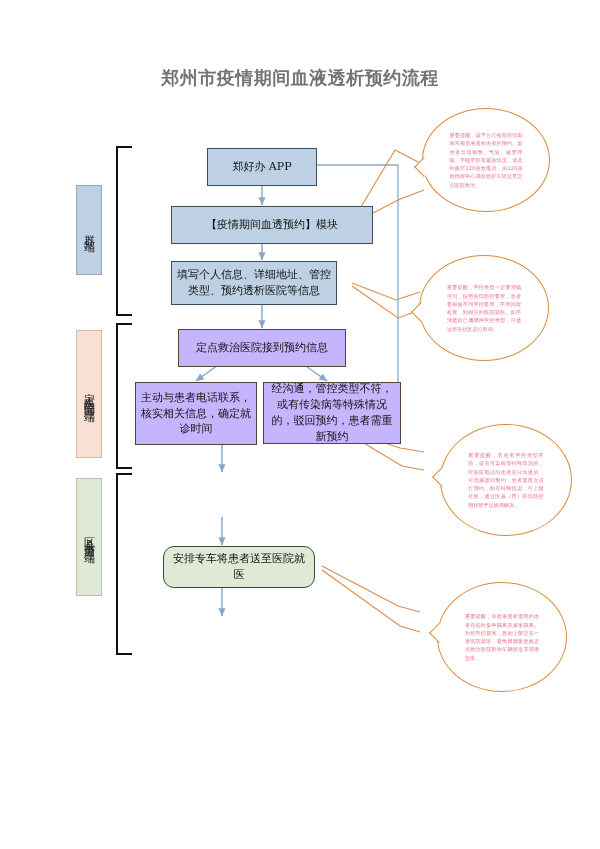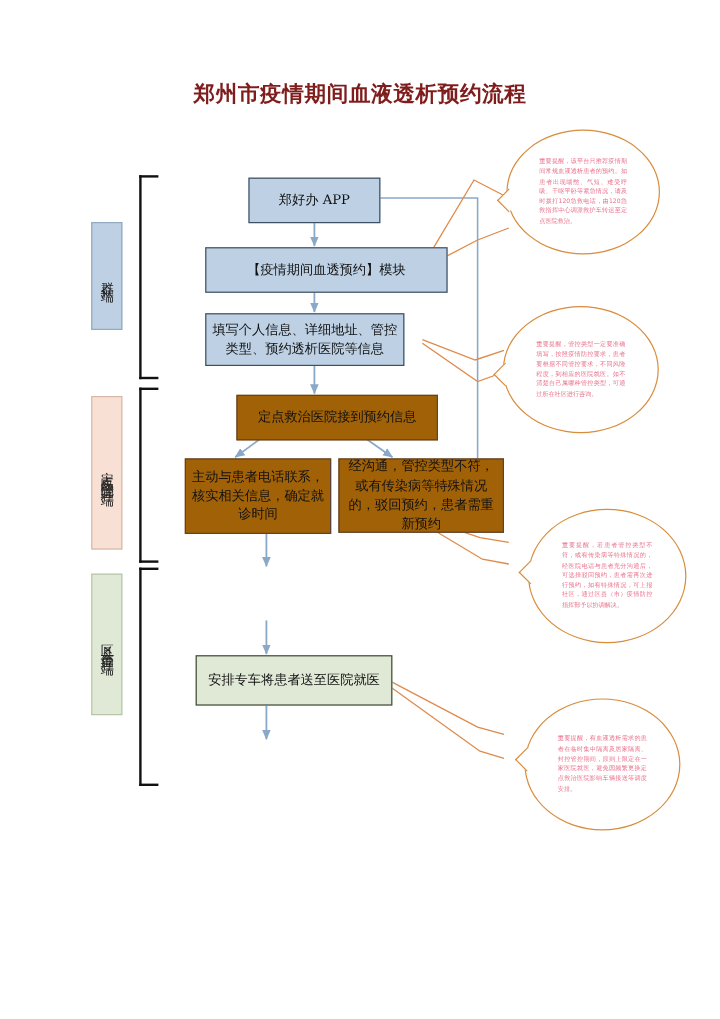--- a/index.html
+++ b/index.html
@@ -25,41 +25,41 @@
   
   .title {
     position: absolute;
     left: 0;
     top: 66px;
     width: 600px;
     text-align: center;
     font-family: "DejaVu Serif", "Liberation Serif", serif;
     font-size: 18px;
     font-weight: bold;
-    color: #7f1d1d;
+    color: #737373;
     letter-spacing: 0.5px;
   }
 
   
   .node {
     position: absolute;
     box-sizing: border-box;
     border: 1.6px solid #3f3f3f;
     display: flex;
     align-items: center;
     justify-content: center;
     text-align: center;
     font-family: "DejaVu Serif", "Liberation Serif", serif;
     font-size: 11px;
     line-height: 1.45;
     color: #111111;
     padding: 18px 5px;
   }
   .node.blue   { background: #bdd0e4; border-color: #3d4f63; }
-  .node.peach  { background: #a16207; border-color: #5a4236; margin-left: 19px; }
+  .node.peach  { background: #c4b5fd; border-color: #5a4236; }
   .node.green  { background: #dfe9d6; border-color: #3c4a33; }
 
   
   .lane {
     position: absolute;
     box-sizing: border-box;
     border: 1px solid #9aa7b4;
     display: flex;
     align-items: center;
     justify-content: center;
@@ -177,21 +177,21 @@
 
   <div class="node blue" style="left:171px; top:261px; width:166px; height:44px;">填写个人信息、详细地址、管控类型、预约透析医院等信息</div>
 
   <div class="node peach" style="left:178px; top:329px; width:168px; height:33px;">定点救治医院接到预约信息</div>
 
   <div class="node peach" style="left:135px; top:382px; width:122px; height:63px;">主动与患者电话联系，核实相关信息，确定就诊时间</div>
 
   <div class="node peach" style="left:263px; top:382px; width:138px; height:62px;">经沟通，管控类型不符，或有传染病等特殊情况的，驳回预约，患者需重新预约</div>
 
 
-  <div class="node green" style="left:163px; top:546px; width:164px; height:42px;">安排专车将患者送至医院就医</div>
+  <div class="node green" style="left:163px; top:546px; width:152px; height:42px;border-radius:11px;">安排专车将患者送至医院就医</div>
 
 
   <div class="callout" style="left:422px; top:108px; width:128px; height:104px;">
     <div class="ctext">重要提醒，该平台只推荐疫情期间常规血液透析患者的预约。如患者出现喘憋、气短、难受呼吸、干呕平卧等紧急情况，请及时拨打120急救电话，由120急救指挥中心调派救护车转运至定点医院救治。</div>
   </div>
   <div class="tail" style="left:417px; top:160px; width:13px; height:13px; transform:rotate(-45deg);"></div>
 
   <div class="callout" style="left:419px; top:255px; width:130px; height:106px;">
     <div class="ctext">重要提醒，管控类型一定要准确填写，按照疫情防控要求，患者要根据不同管控要求，不同风险程度，到相应的医院就医。如不清楚自己属哪种管控类型，可通过所在社区进行咨询。</div>
   </div>

